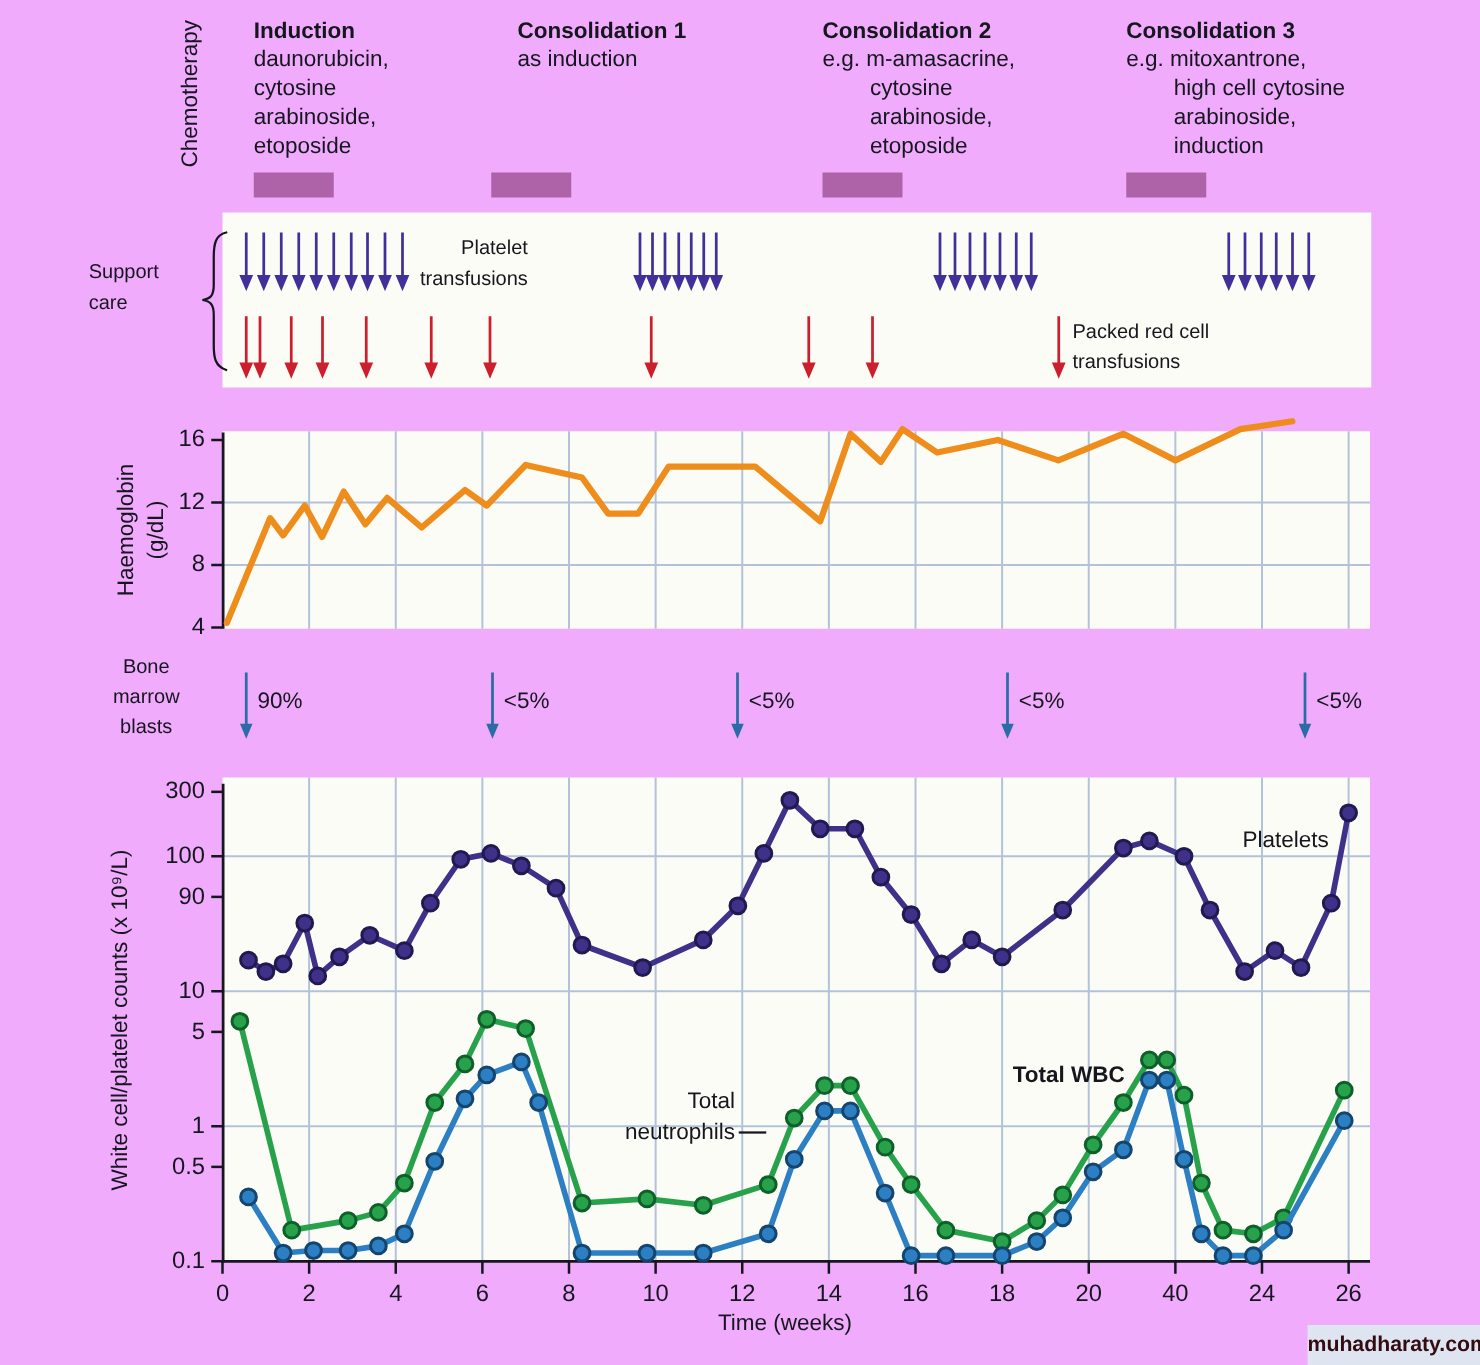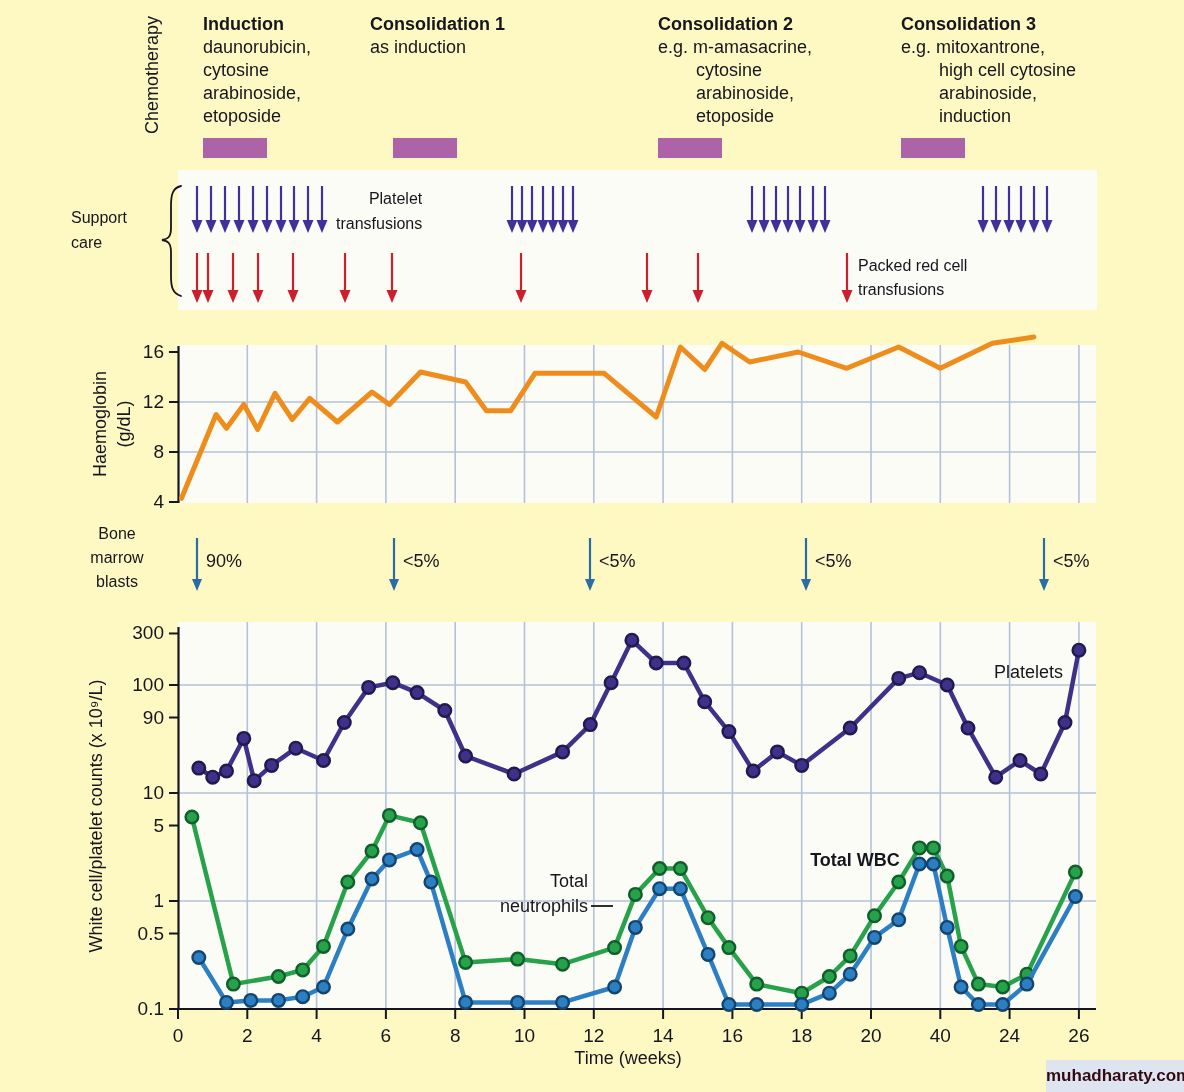--- a/index.html
+++ b/index.html
@@ -21,21 +21,21 @@
   #bone-label{left:62px;top:522px;width:110px;text-align:center;line-height:24px;}
   #counts-ylabel{left:96px;top:816px;transform:translate(-50%,-50%) rotate(-90deg);}
   #time-label{left:628px;top:1048px;transform:translateX(-50%);}
   #watermark{position:absolute;left:1046px;top:1060px;width:138px;height:32px;
              background:#dfe4f1;font-weight:bold;font-size:17px;line-height:32px;
              text-align:right;padding-right:6px;box-sizing:border-box;color:#330c12;}
 </style>
 </head>
 <body>
 
-<div class="page" style="background: #fef9c3;">
+<div class="page" style="background: #f0abfc;">
   <svg id="gfx" width="1184" height="1092">
       <rect x="178" y="170" width="919" height="140" fill="#fcfcf6"></rect>
       <rect x="178" y="345" width="918" height="158" fill="#fcfcf6"></rect>
       <rect x="178" y="622" width="918" height="387" fill="#fcfcf6"></rect>
       <rect x="203" y="138" width="64" height="20" fill="#ae63a9"></rect>
       <rect x="393" y="138" width="64" height="20" fill="#ae63a9"></rect>
       <rect x="658" y="138" width="64" height="20" fill="#ae63a9"></rect>
       <rect x="901" y="138" width="64" height="20" fill="#ae63a9"></rect>
       <path d="M181,186 C172,188 171,196 171,206 L171,228 C171,237 168,239 162,240 C168,241 171,243 171,252 L171,276 C171,286 172,293 181,296" fill="none" stroke="#16161e" stroke-width="1.8" stroke-linecap="round"></path>
       <line x1="197" y1="186" x2="197" y2="222" stroke="#413099" stroke-width="2.2"></line>
@@ -300,21 +300,21 @@
     </svg>
 
   <div id="phases">
       <div class="phase" style="left: 203px;">
         <div class="phase-title">Induction</div>
         <div class="phase-line">daunorubicin,</div>
         <div class="phase-line">cytosine</div>
         <div class="phase-line">arabinoside,</div>
         <div class="phase-line">etoposide</div>
       </div>
-      <div class="phase" style="left: 370px;">
+      <div class="phase" style="left: 414px;">
         <div class="phase-title">Consolidation 1</div>
         <div class="phase-line">as induction</div>
       </div>
       <div class="phase" style="left: 658px;">
         <div class="phase-title">Consolidation 2</div>
         <div class="phase-line">e.g. m-amasacrine,</div>
         <div class="phase-line ind">cytosine</div>
         <div class="phase-line ind">arabinoside,</div>
         <div class="phase-line ind">etoposide</div>
       </div>

